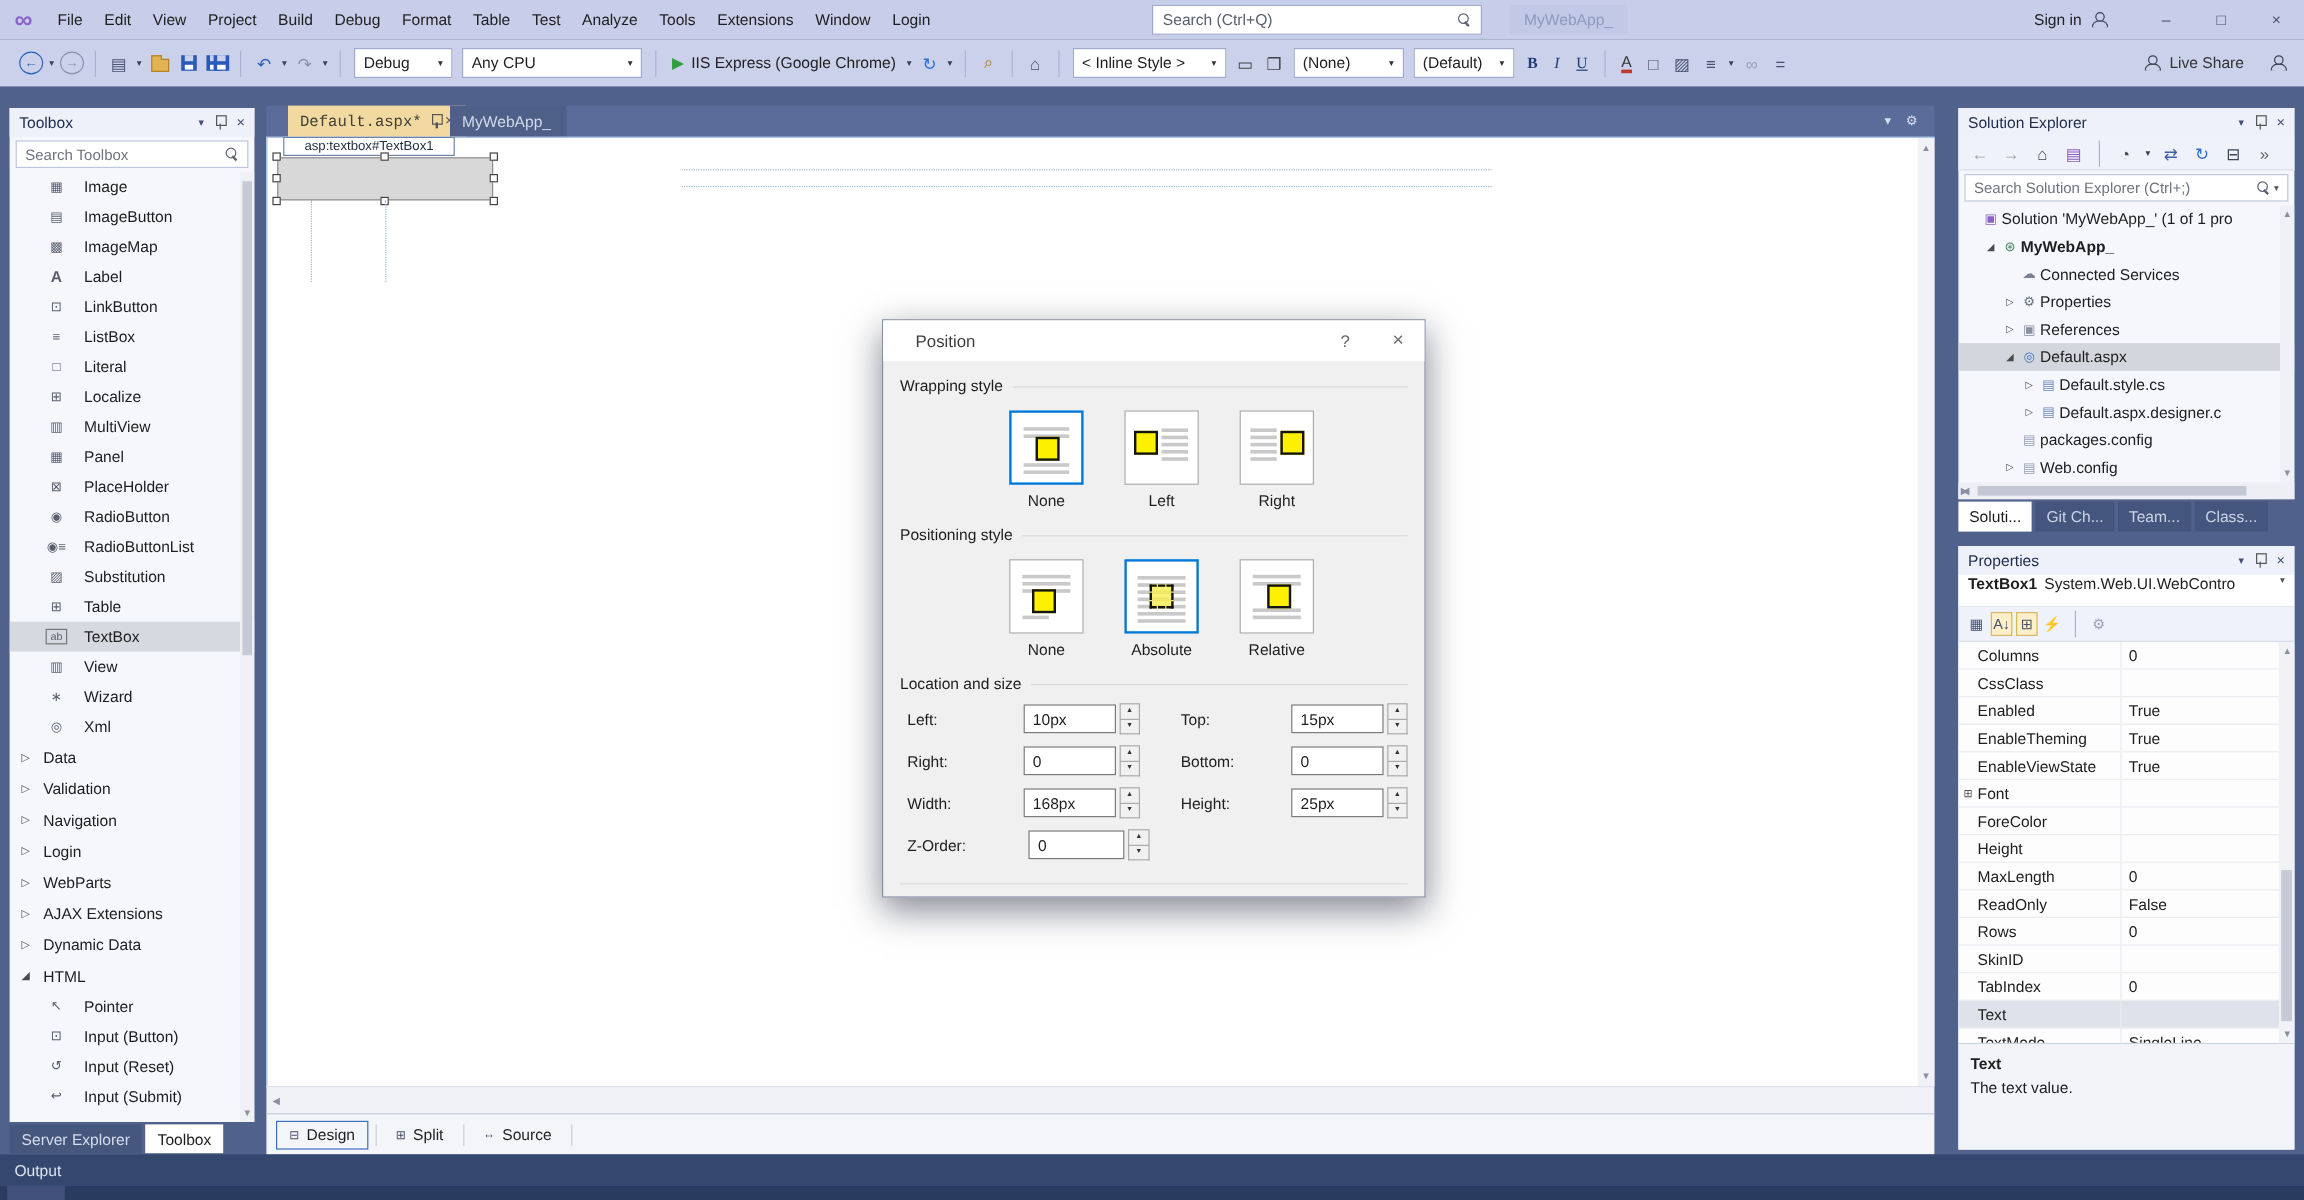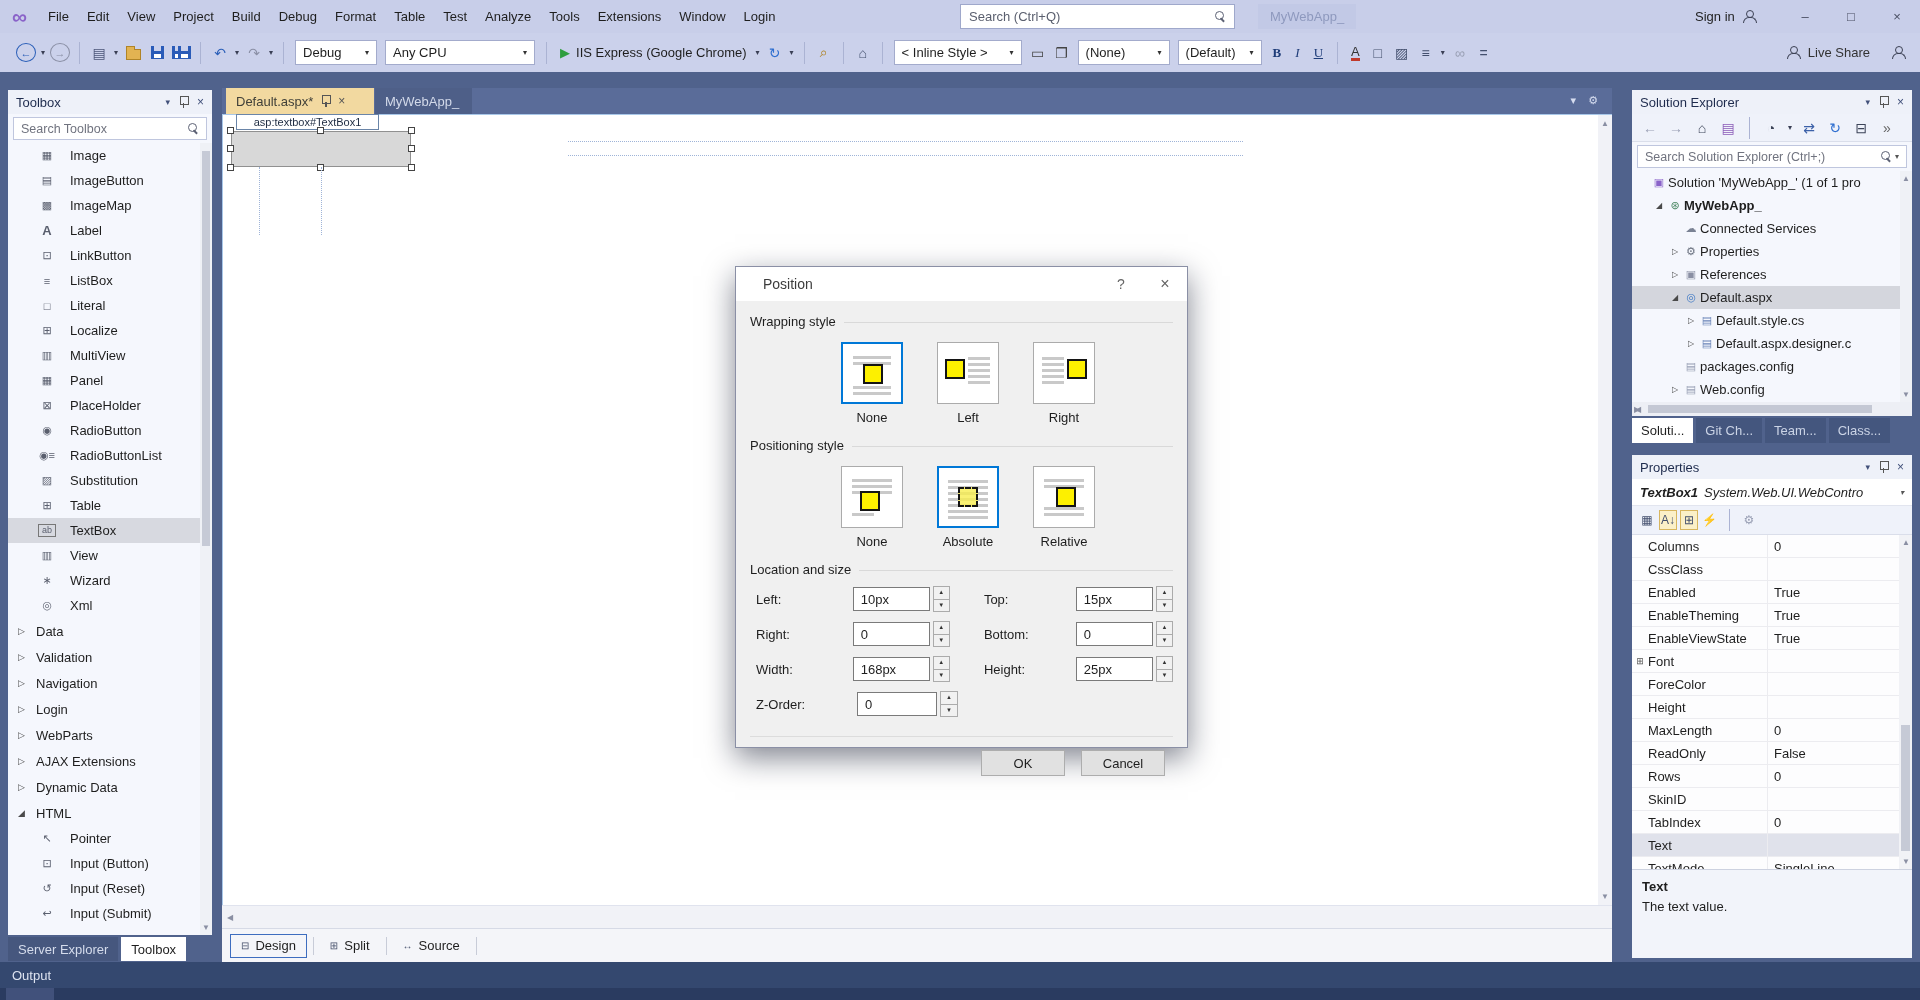--- a/index.html
+++ b/index.html
@@ -86,21 +86,21 @@
   .tb-scroll { position:absolute; right:0; top:0; bottom:0; width:12px; background:#EFF1F6; }
   .tb-thumb { position:absolute; left:2px; width:8px; background:#C6CAD6; }
   .scroll-arrow { position:absolute; font-size:8px; color:#8A8FA3; left:2px; }
   
   #tbx-tabs { position:absolute; left:8px; top:937px; height:24px; display:flex; gap:3px; }
   #tbx-tabs .btab { padding:0 10px; display:flex; align-items:center; background:#46577E; color:#D5DCEC; }
   #tbx-tabs .btab.active { background:#fff; color:#1e1e1e; }
   
   #tabwell { position:absolute; left:222px; top:88px; width:1390px; height:26px; background:#5A6C99; }
   .doc-tab { position:absolute; top:0; height:26px; display:flex; align-items:center; gap:8px; padding:0 10px; }
-  .doc-tab.t1 { left:4px; width:148px; background:#F2D9A0; color:#3f3f38; }
+  .doc-tab.t1 { left:18px; width:148px; background:#F2D9A0; color:#3f3f38;font-family:Liberation Mono, monospace; }
   .doc-tab.t2 { left:153px; width:97px; background:#4E5F88; color:#D3DAEA; }
   .tab-x { font-size:12px; color:#555; }
   .well-ic { position:absolute; top:6px; color:#D6DDF0; font-size:11px; }
   #document { position:absolute; left:222px; top:114px; width:1390px; height:791px;
     background:#fff; border-left:1px solid #A8C7E8; border-top:1px solid #A8C7E8; }
   .ctl-label { position:absolute; left:13px; top:-1px; width:143px; height:16px; background:#fff;
     border:1px solid #6a85a8; font-size:11px; display:flex; align-items:center;
     justify-content:center; color:#1e2b40; white-space:nowrap; overflow:hidden; }
   .ctl-box { position:absolute; left:8px; top:16px; width:180px; height:36px;
     background:#D8D8D8; border:1px solid #909090; }
@@ -164,21 +164,21 @@
   .tree-vscroll { position:absolute; right:0; top:0; bottom:0; width:12px; background:#EFF1F6; }
   .se-hscroll { height:14px; background:#EDEFF5; display:flex; align-items:center; flex:none;
     position:relative; }
   .se-hthumb { position:absolute; left:16px; right:40px; top:3px; height:8px; background:#C4C8D4; }
   #se-tabs { position:absolute; left:1632px; top:418px; height:25px; display:flex; gap:3px; }
   #se-tabs .btab { padding:0 9px; display:flex; align-items:center; background:#44567E; color:#CBD4E6; }
   #se-tabs .btab.active { background:#fff; color:#1e1e1e; }
   
   #props { left:1632px; top:455px; width:280px; height:503px; }
   .obj-row { height:27px; background:#fff; border-bottom:1px solid #E2E5EF; display:flex;
-    align-items:center; padding:0 8px; gap:6px; flex:none; white-space:nowrap; overflow:hidden;font-style:italic; }
+    padding:0 8px; gap:6px; flex:none; white-space:nowrap; overflow:hidden; }
   .prop-toolbar { height:29px; background:#EFF2FA; display:flex; align-items:center; padding:0 6px;
     gap:3px; flex:none; border-bottom:1px solid #DADEEA; }
   .chip { border:1px solid #D8B65F; background:#FBF0C8; }
   #prop-grid { height:334px; position:relative; overflow:hidden; background:#FDFDFE; flex:none; }
   .pg-row { height:23px; display:flex; align-items:center; border-bottom:1px solid #ECECF0; }
   .pg-row.selected { background:#E0E2EB; }
   .pg-gutter { width:16px; flex:none; text-align:center; font-size:9px; color:#555; }
   .pg-name { width:119px; flex:none; white-space:nowrap; overflow:hidden; }
   .pg-val { flex:1; border-left:1px solid #ECECF0; padding-left:6px; height:100%;
     display:flex; align-items:center; white-space:nowrap; overflow:hidden; }
@@ -656,24 +656,20 @@
         <div class="f-row">
           <span class="f-label">Z-Order:</span>
           <div class="f-input">0</div>
           <div class="spin">
             <b>▲</b>
             <b>▼</b>
           </div>
         </div>
       </div>
     <div class="dlg-div"></div>
-    <div class="dlg-btns">
-      <div class="btn">OK</div>
-      <div class="btn">Cancel</div>
-    </div>
   </div>
 </div>
 
 <div class="panel" id="solexp">
   <div class="panel-title">
     <span>Solution Explorer</span>
     <span class="sp"></span>
     <span class="ti">▾</span>
     <span class="ti pin-ic"></span>
     <span class="ti" style="font-size:12px">×</span>

